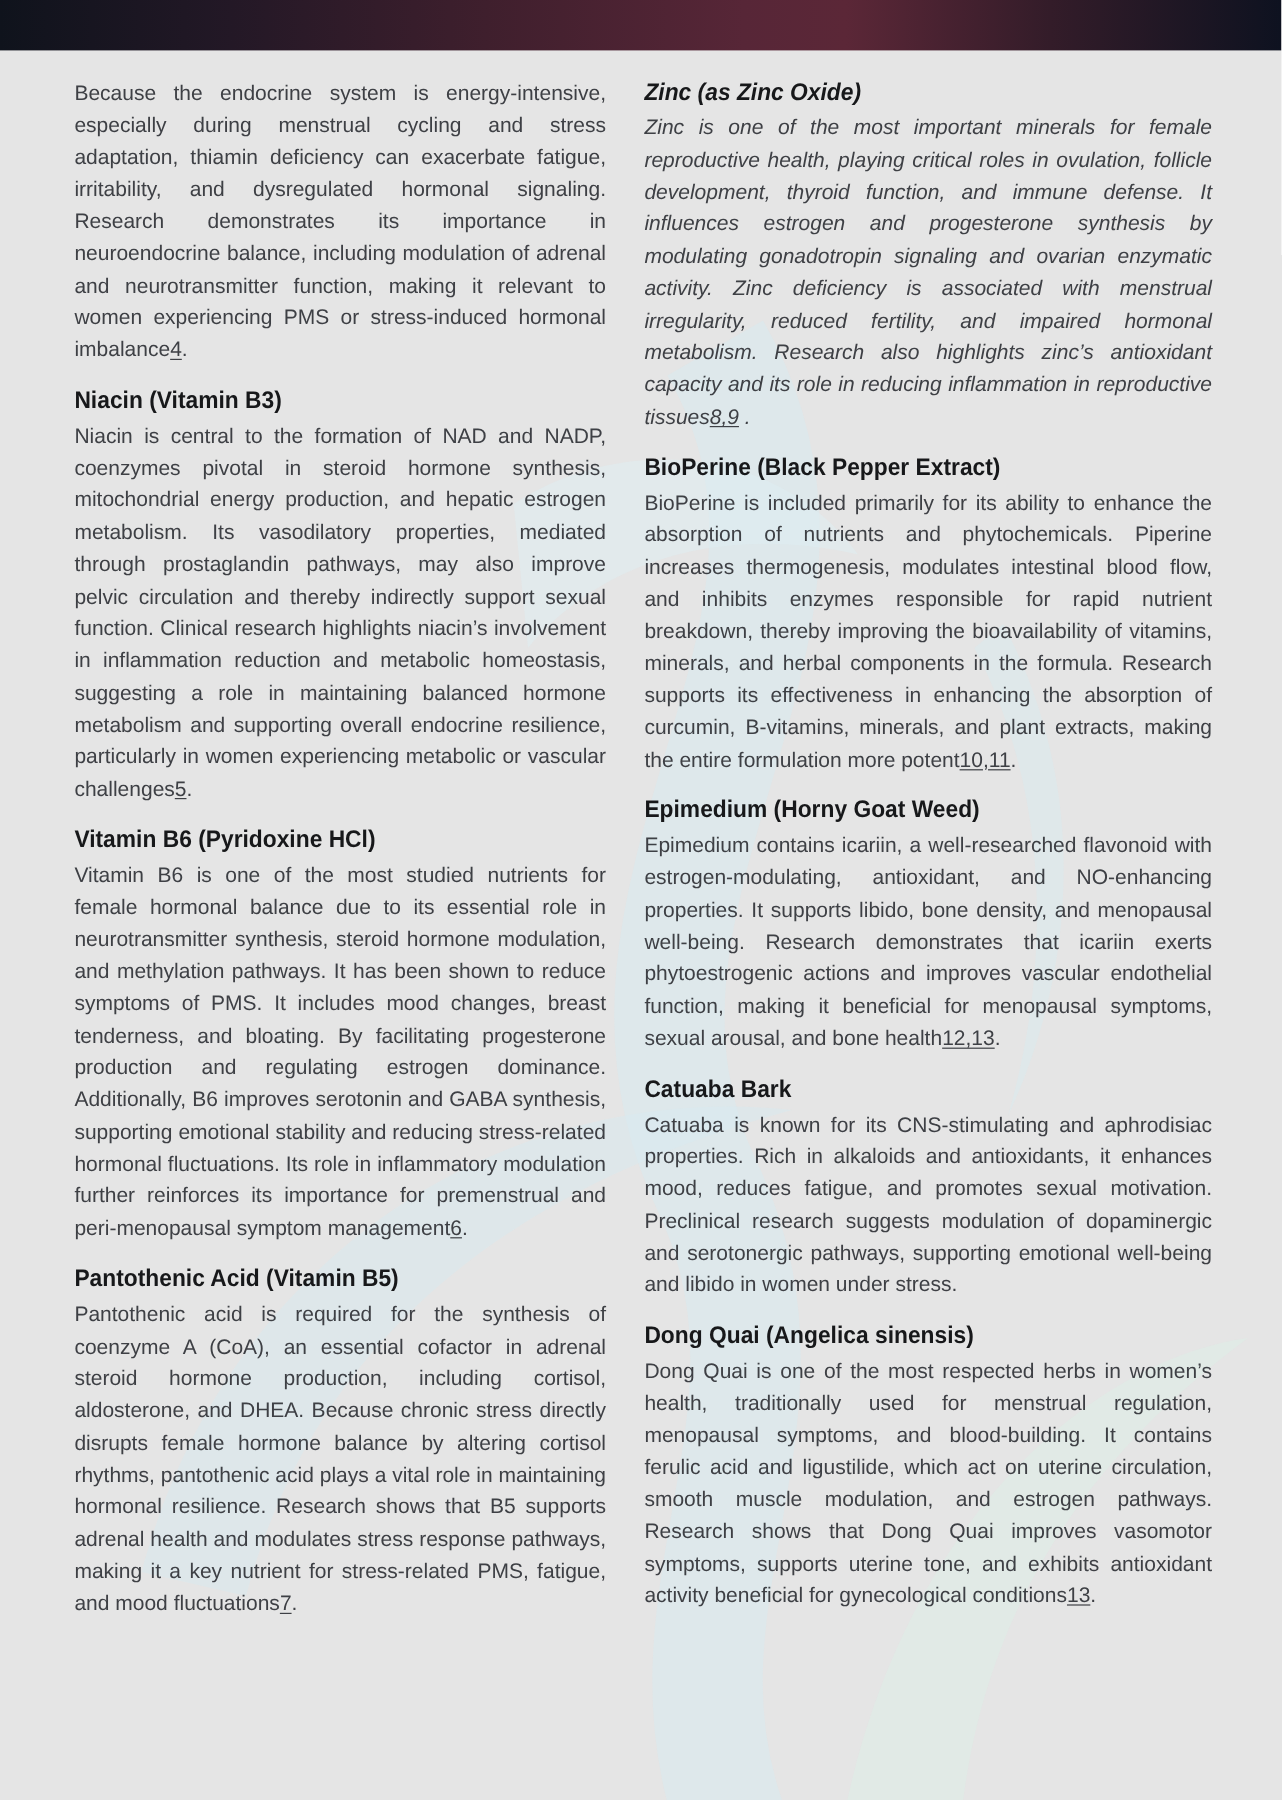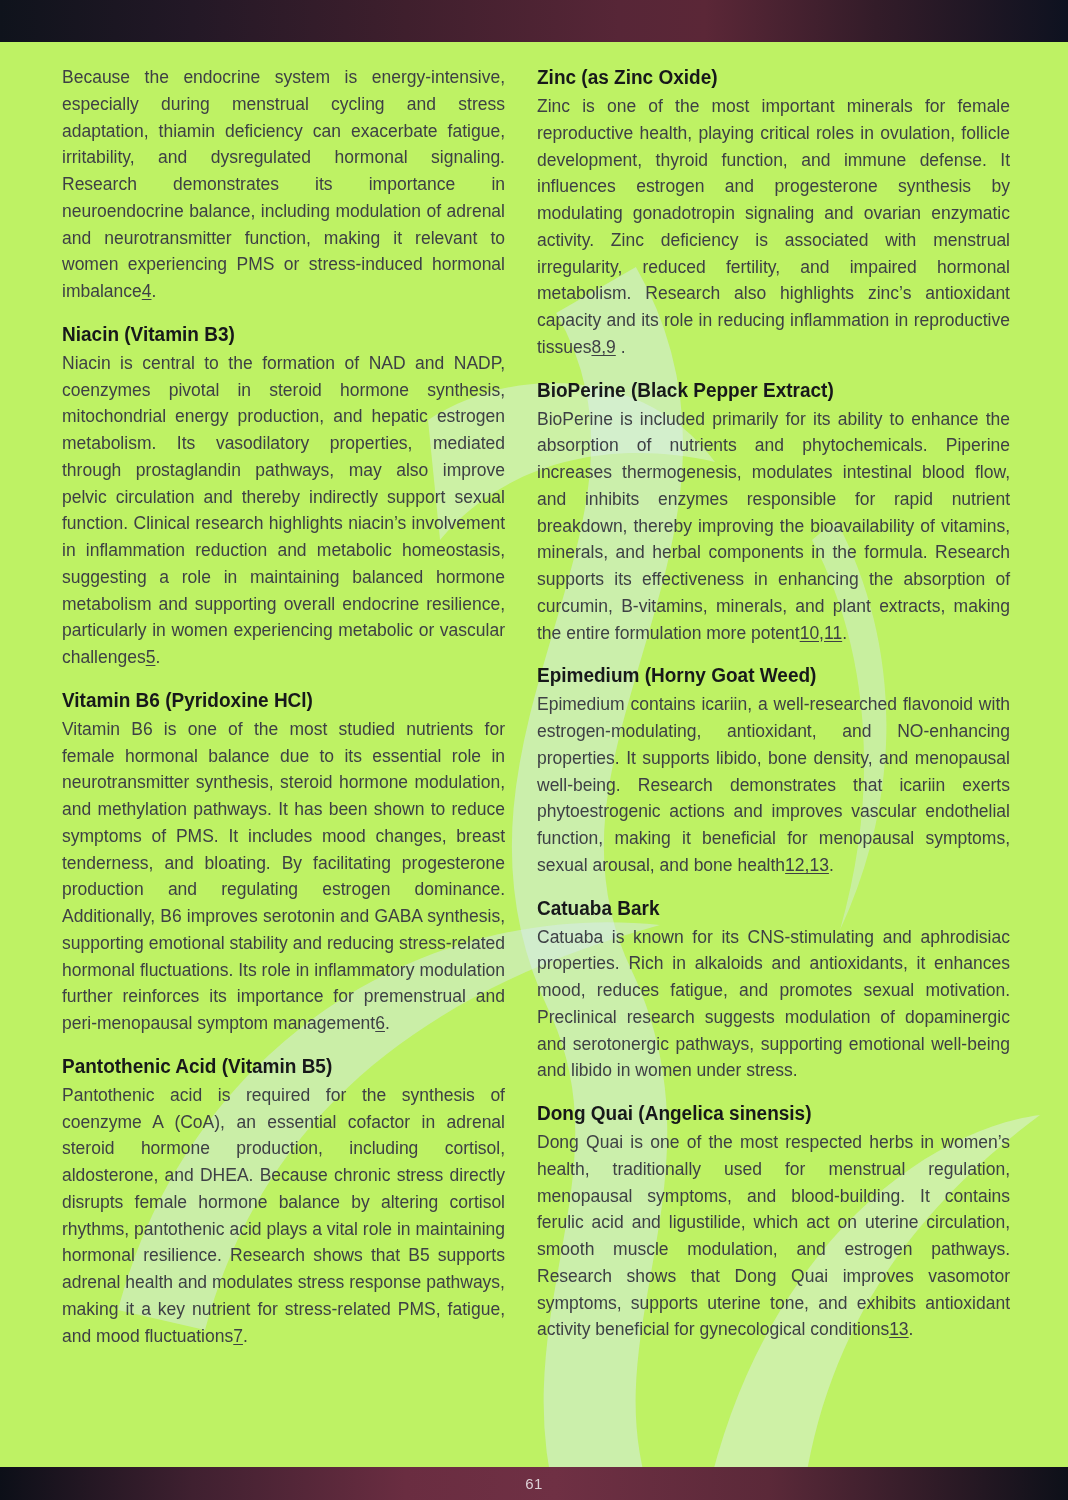--- a/index.html
+++ b/index.html
@@ -1,20 +1,20 @@
 <!DOCTYPE html>
 <html><head>
 <meta charset="utf-8">
 <style>
   html, body { margin: 0; padding: 0; background: #ffffff; }
   .page {
     position: relative;
     width: 1068px;
     height: 1500px;
-    background: #bef264;
+    background: #e5e5e5;
     overflow: hidden;
     font-family: "Liberation Sans", sans-serif;
   }
   .top-bar {
     position: absolute; top: 0; left: 0; right: 0; height: 42px;
     background: linear-gradient(90deg,
       #0f131c 0%, #231826 18%, #3f1f2d 38%, #572637 58%,
       #5b2737 66%, #331c29 82%, #0e1220 100%);
   }
   .bottom-bar {
@@ -37,21 +37,21 @@
     column-gap: 32px;
   }
   .para {
     margin: 0;
     font-size: 17.5px;
     line-height: 26.75px;
     color: #3e4045;
     text-align: justify;
   }
   .sec { margin-top: 16px; }
-  .col > .sec:first-child { margin-top: 0; }
+  .col > .sec:first-child { margin-top: 0; font-style: italic; }
   .sec-h {
     margin: 0 0 3px 0;
     font-size: 20px;
     line-height: 26px;
     font-weight: bold;
     color: #17181a;
     transform: scaleX(0.95);
     transform-origin: 0 50%;
     white-space: nowrap;
   }
@@ -121,17 +121,14 @@
       </section>
 
       <section class="sec">
         <h3 class="sec-h">Dong Quai (Angelica sinensis)</h3>
         <p class="para"><span>Dong Quai is one of the most respected herbs in women’s health, traditionally used for menstrual regulation, menopausal symptoms, and blood-building. It contains ferulic acid and ligustilide, which act on uterine circulation, smooth muscle modulation, and estrogen pathways. Research shows that Dong Quai improves vasomotor symptoms, supports uterine tone, and exhibits antioxidant activity beneficial for gynecological conditions</span><a class="ref">13</a><span>.</span></p>
       </section>
     </div>
 
   </main>
 
-  <footer class="bottom-bar">
-    <span>61</span>
-  </footer>
 
 </div>
 
 </body></html>

